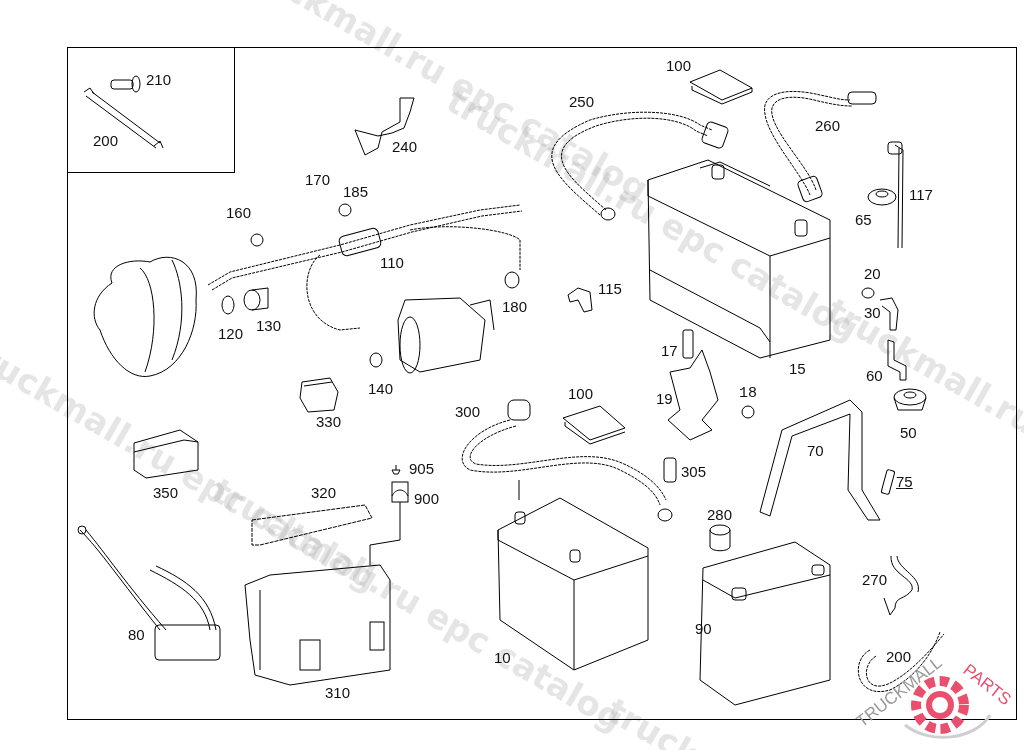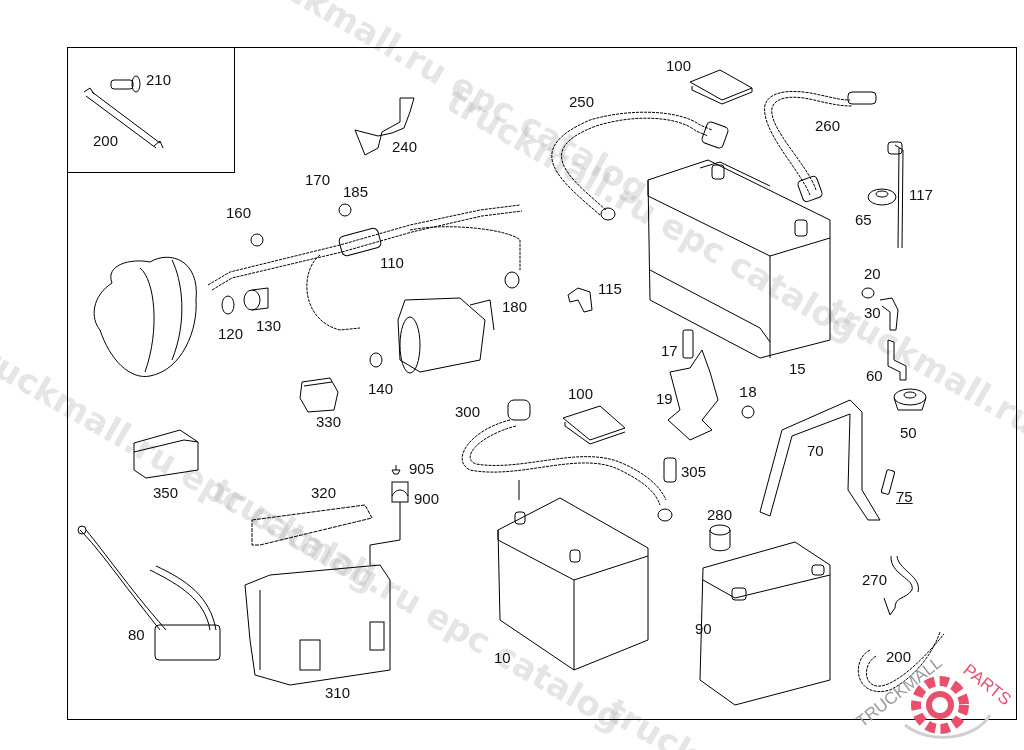--- a/index.html
+++ b/index.html
@@ -218,21 +218,21 @@
   <div class="callout" style="left:661px; top:343px;">17</div>
   <div class="callout" style="left:789px; top:361px;">15</div>
   <div class="callout" style="left:866px; top:368px;">60</div>
   <div class="callout" style="left:656px; top:391px;">19</div>
   <div class="callout" style="left:739px; top:386px;font-family:Liberation Mono, monospace;">18</div>
   <div class="callout" style="left:900px; top:425px;">50</div>
   <div class="callout" style="left:455px; top:404px;">300</div>
   <div class="callout" style="left:568px; top:386px;">100</div>
   <div class="callout" style="left:807px; top:443px;">70</div>
   <div class="callout" style="left:681px; top:464px;">305</div>
-  <div class="callout" style="left:896px; top:489px;text-decoration:underline;">75</div>
+  <div class="callout" style="left:896px; top:474px;text-decoration:underline;">75</div>
   <div class="callout" style="left:153px; top:485px;">350</div>
   <div class="callout" style="left:409px; top:461px;">905</div>
   <div class="callout" style="left:414px; top:491px;">900</div>
   <div class="callout" style="left:311px; top:485px;">320</div>
   <div class="callout" style="left:707px; top:507px;">280</div>
   <div class="callout" style="left:862px; top:572px;">270</div>
   <div class="callout" style="left:128px; top:627px;">80</div>
   <div class="callout" style="left:676px; top:621px;margin-left:19px;">90</div>
   <div class="callout" style="left:494px; top:650px;">10</div>
   <div class="callout" style="left:325px; top:685px;">310</div>

